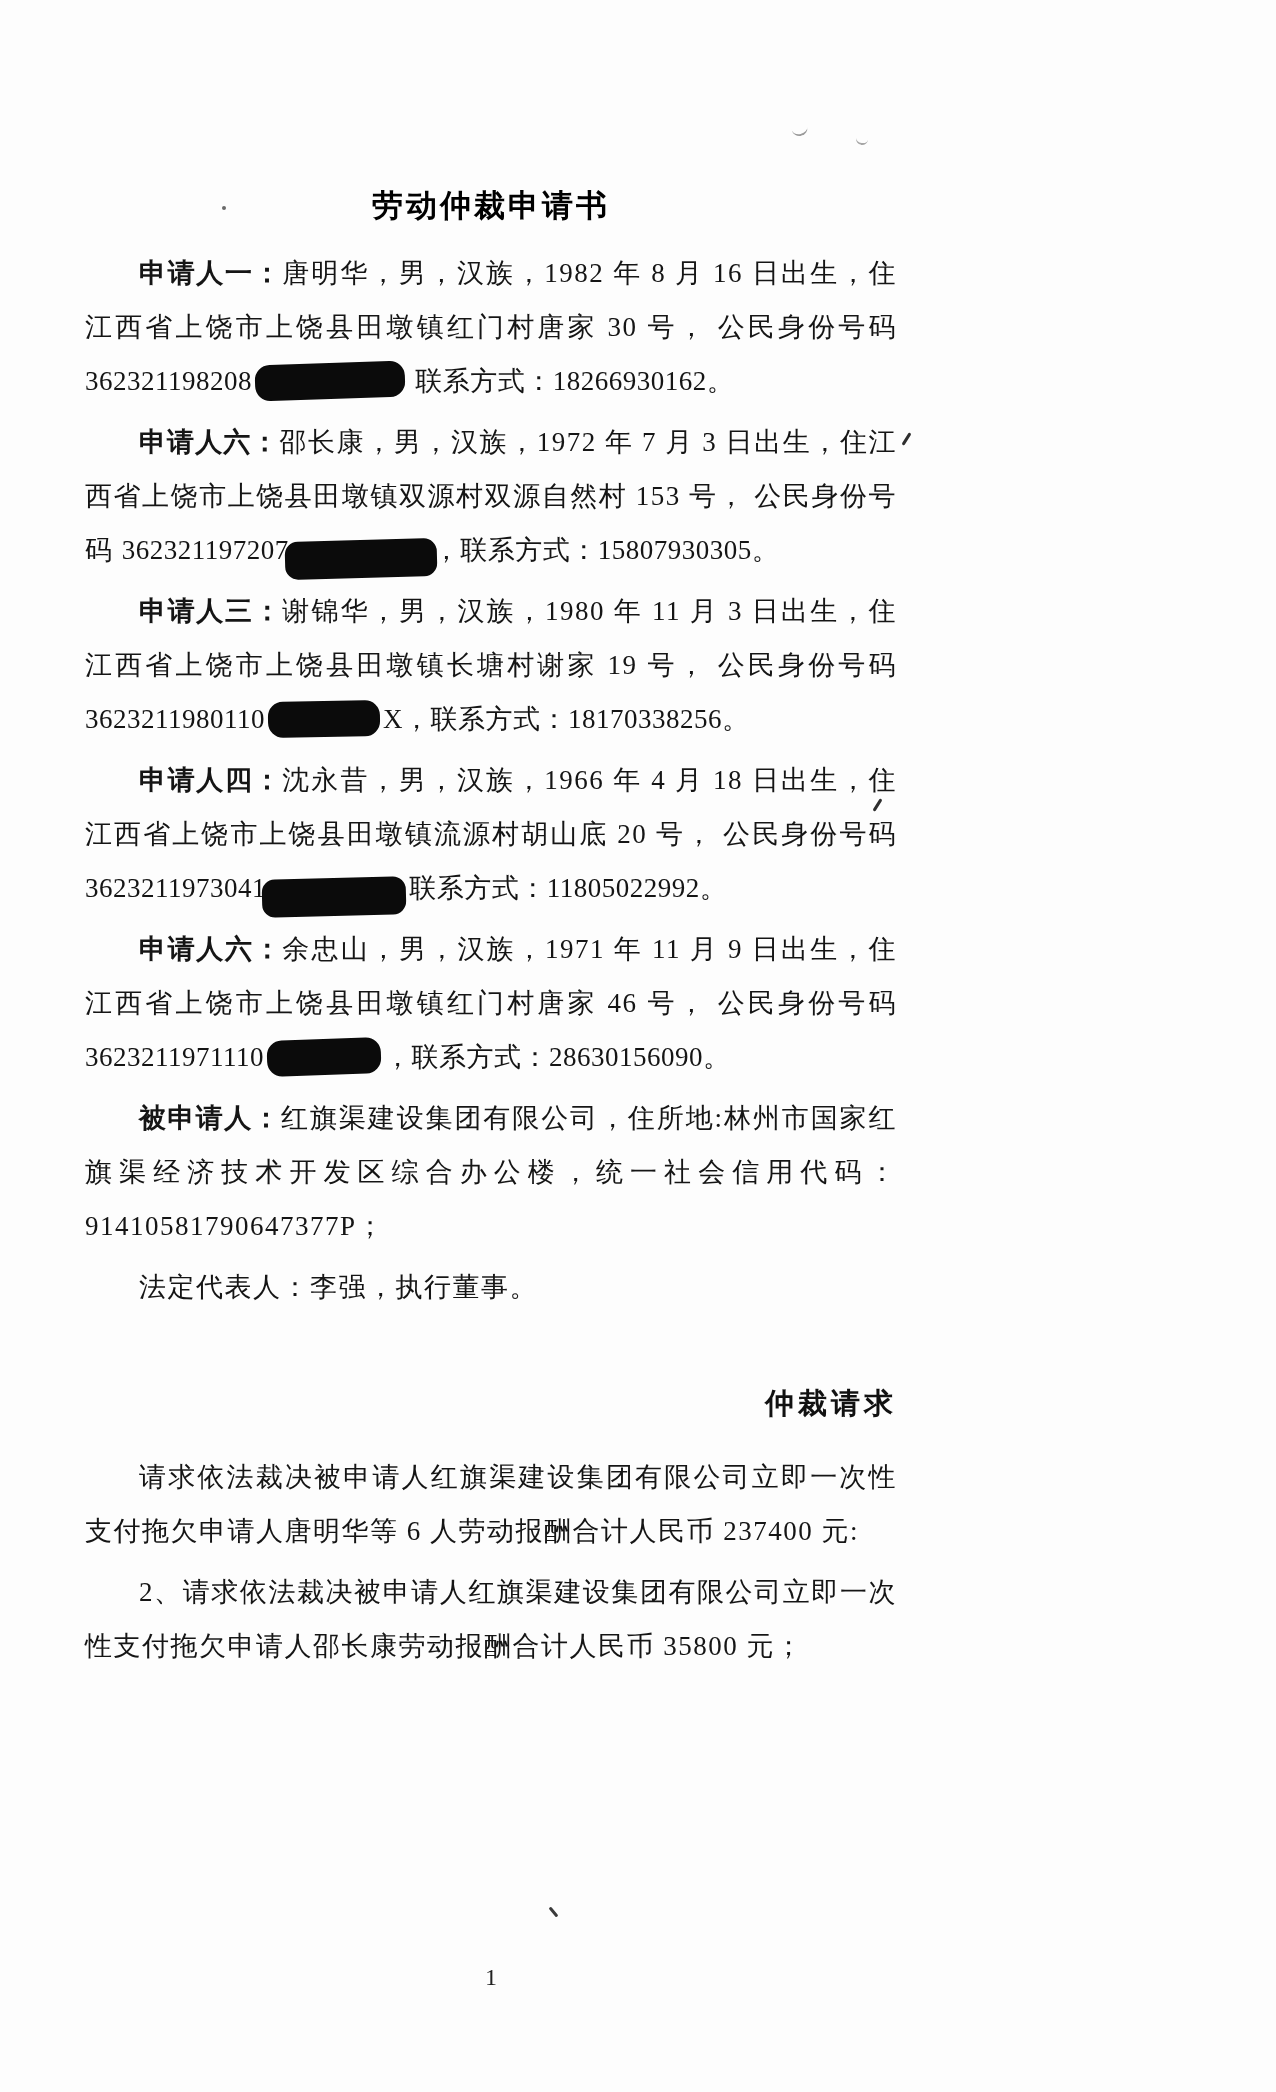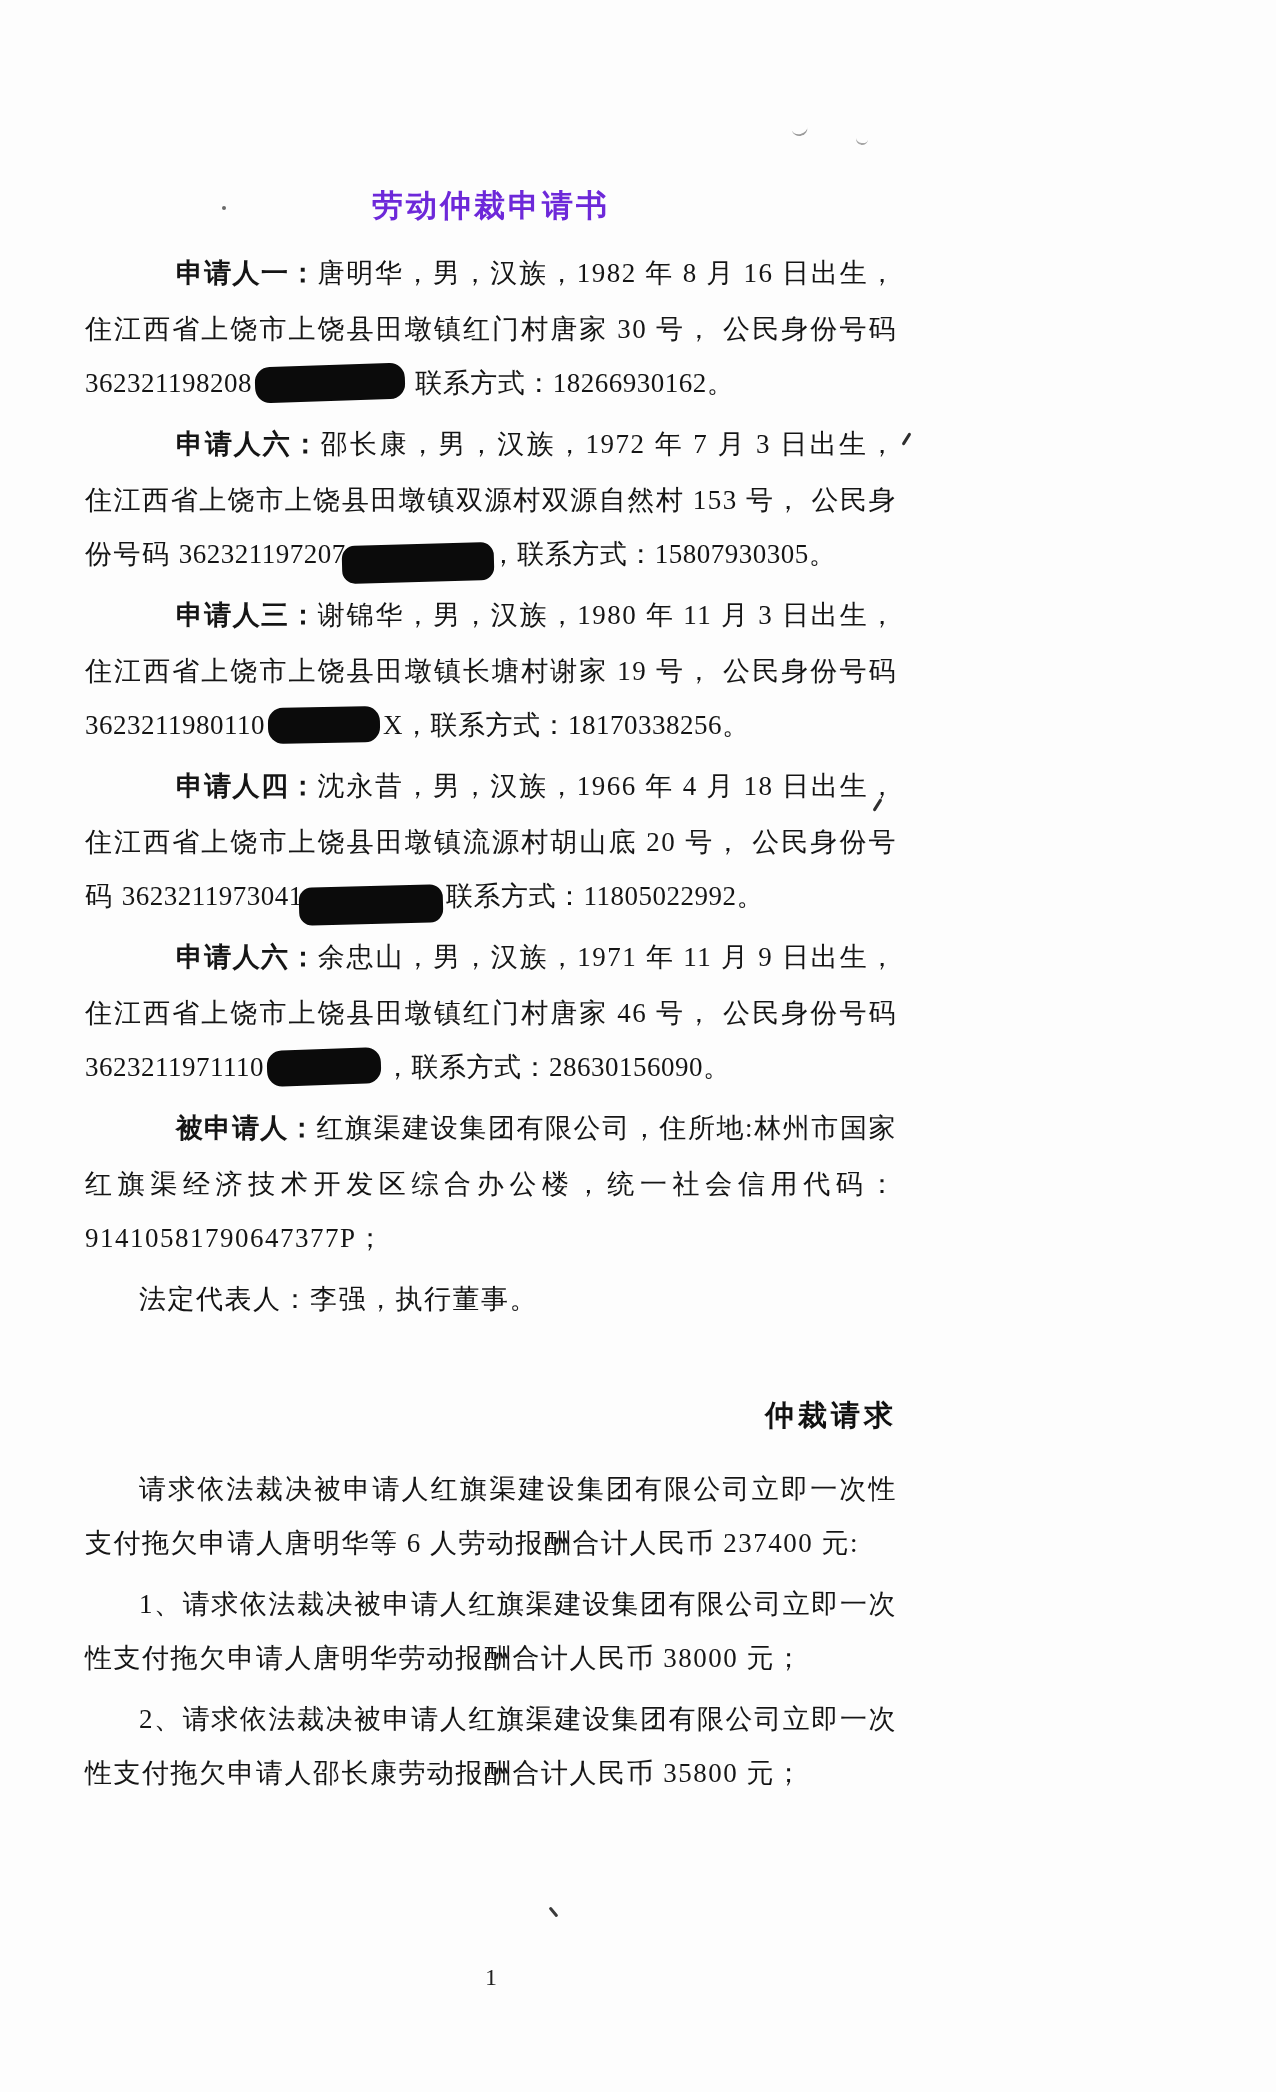--- a/index.html
+++ b/index.html
@@ -11,34 +11,33 @@
     font-family:"Liberation Serif","DejaVu Serif",serif;
     overflow:hidden;
   }
   .content{
     position:absolute;left:85px;top:180px;width:812px;
   }
   .doc-title{
     font-family:"DejaVu Sans","Liberation Sans",sans-serif;
     font-size:31px;font-weight:700;
     text-align:center;letter-spacing:3px;
-    margin:0 0 16px 0;line-height:50px;color:#6d28d9;
+    margin:0 0 16px 0;line-height:50px;color:#000000;
   }
   .para{
     font-size:27px;line-height:54px;
     text-align:justify;text-align-last:left;
     text-indent:54px;
     letter-spacing:1.5px;
     margin:0 0 7px 0;
   }
   .label{
     font-weight:700;
-    font-family:Liberation Mono, monospace;
+    font-family:Liberation Serif, serif;
     letter-spacing:1px;
-    margin-left:37px;
   }
   .idnum{letter-spacing:0.5px;}
   
   .redact{
     display:inline-block;height:36px;background:#0b0b0b;
     border-radius:15px;vertical-align:-9px;margin:0 3px;
   }
   .rw-a{width:150px;transform:rotate(-2deg);}
   .rw-b{width:112px;transform:rotate(-1deg);}
   .rw-c{width:126px;transform:rotate(-1.5deg);}
@@ -96,21 +95,20 @@
     <p class="para"><span class="label">申请人六：</span><span>余忠山，男，汉族，1971 年 11 月 9 日出生，住江西省上饶市上饶县田墩镇红门村唐家 46 号， 公民身份号码 </span><span class="idnum">3623211971110</span><span class="redact rw-d"></span><span class="idnum">，联系方式：28630156090。</span></p>
 
     <p class="para"><span class="label">被申请人：</span><span>红旗渠建设集团有限公司，住所地:林州市国家红旗渠经济技术开发区综合办公楼，统一社会信用代码：91410581790647377P；</span></p>
 
     <p class="para"><span>法定代表人：</span><span>李强，执行董事。</span></p>
 
     <h2 class="section-heading">仲裁请求</h2>
 
     <p class="para">请求依法裁决被申请人红旗渠建设集团有限公司立即一次性支付拖欠申请人唐明华等 6 人劳动报酬合计人民币 237400 元:</p>
 
-    <p class="para">1、请求依法裁决被申请人红旗渠建设集团有限公司立即一次性支付拖欠申请人唐明华劳动报酬合计人民币 38000 元；</p>
 
     <p class="para">2、请求依法裁决被申请人红旗渠建设集团有限公司立即一次性支付拖欠申请人邵长康劳动报酬合计人民币 35800 元；</p>
 
   </div>
 
   <div class="page-num">1</div>
 
 </div>
 
 </body></html>

